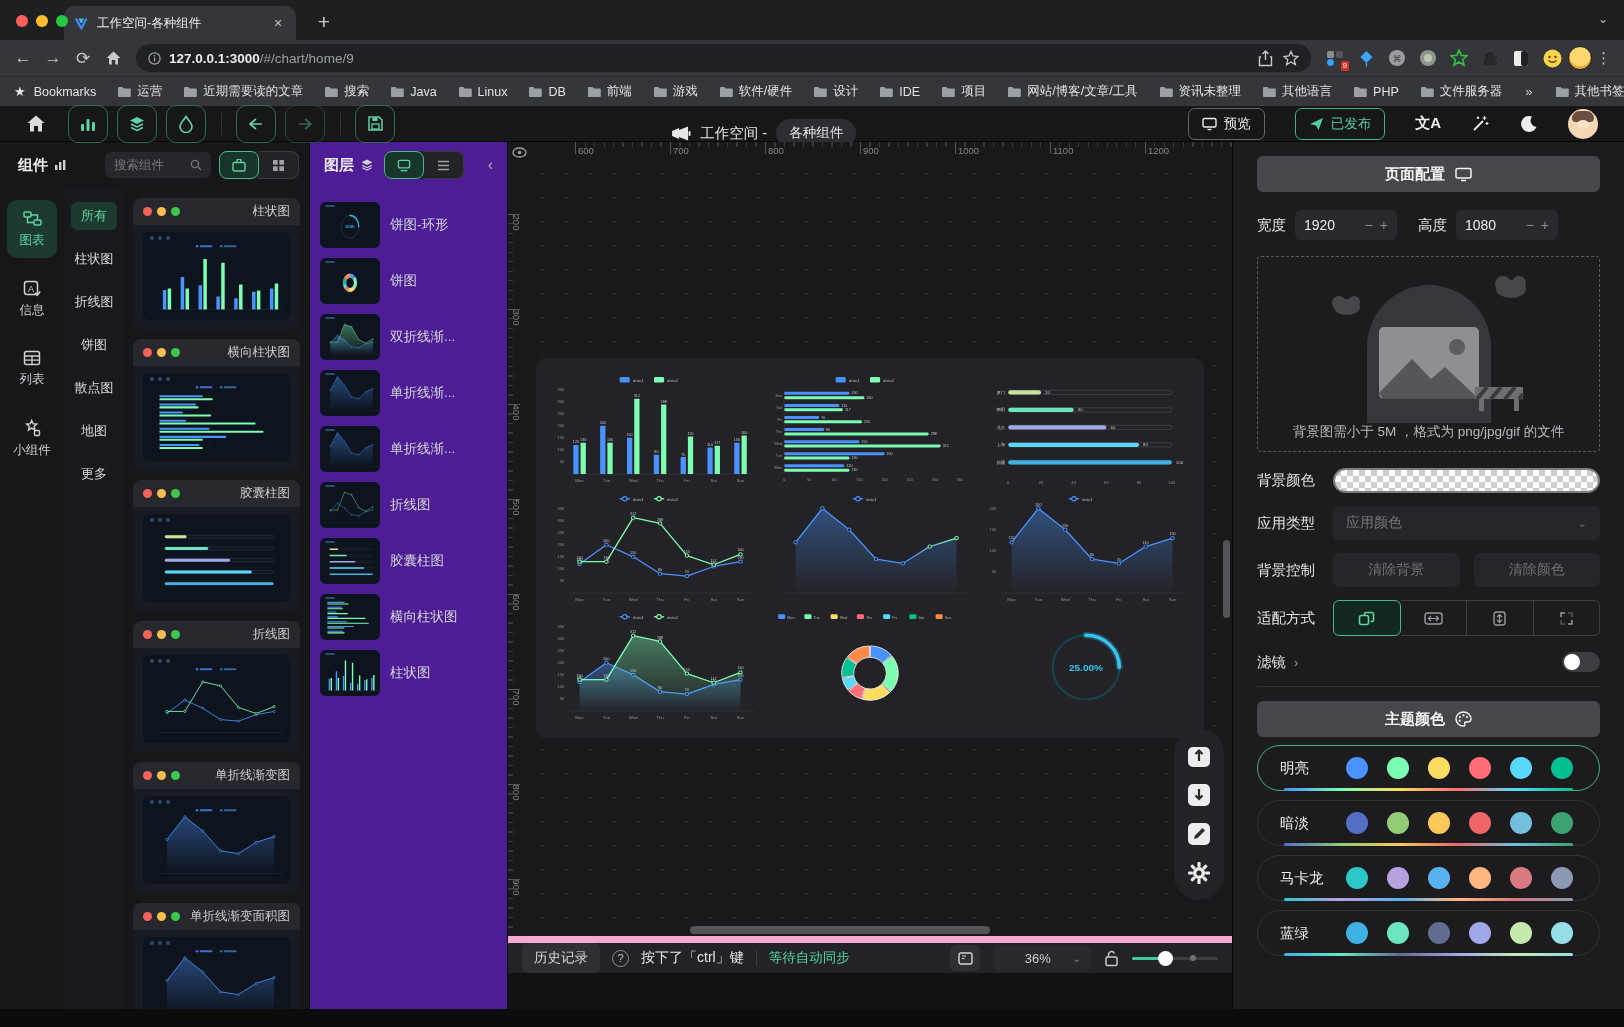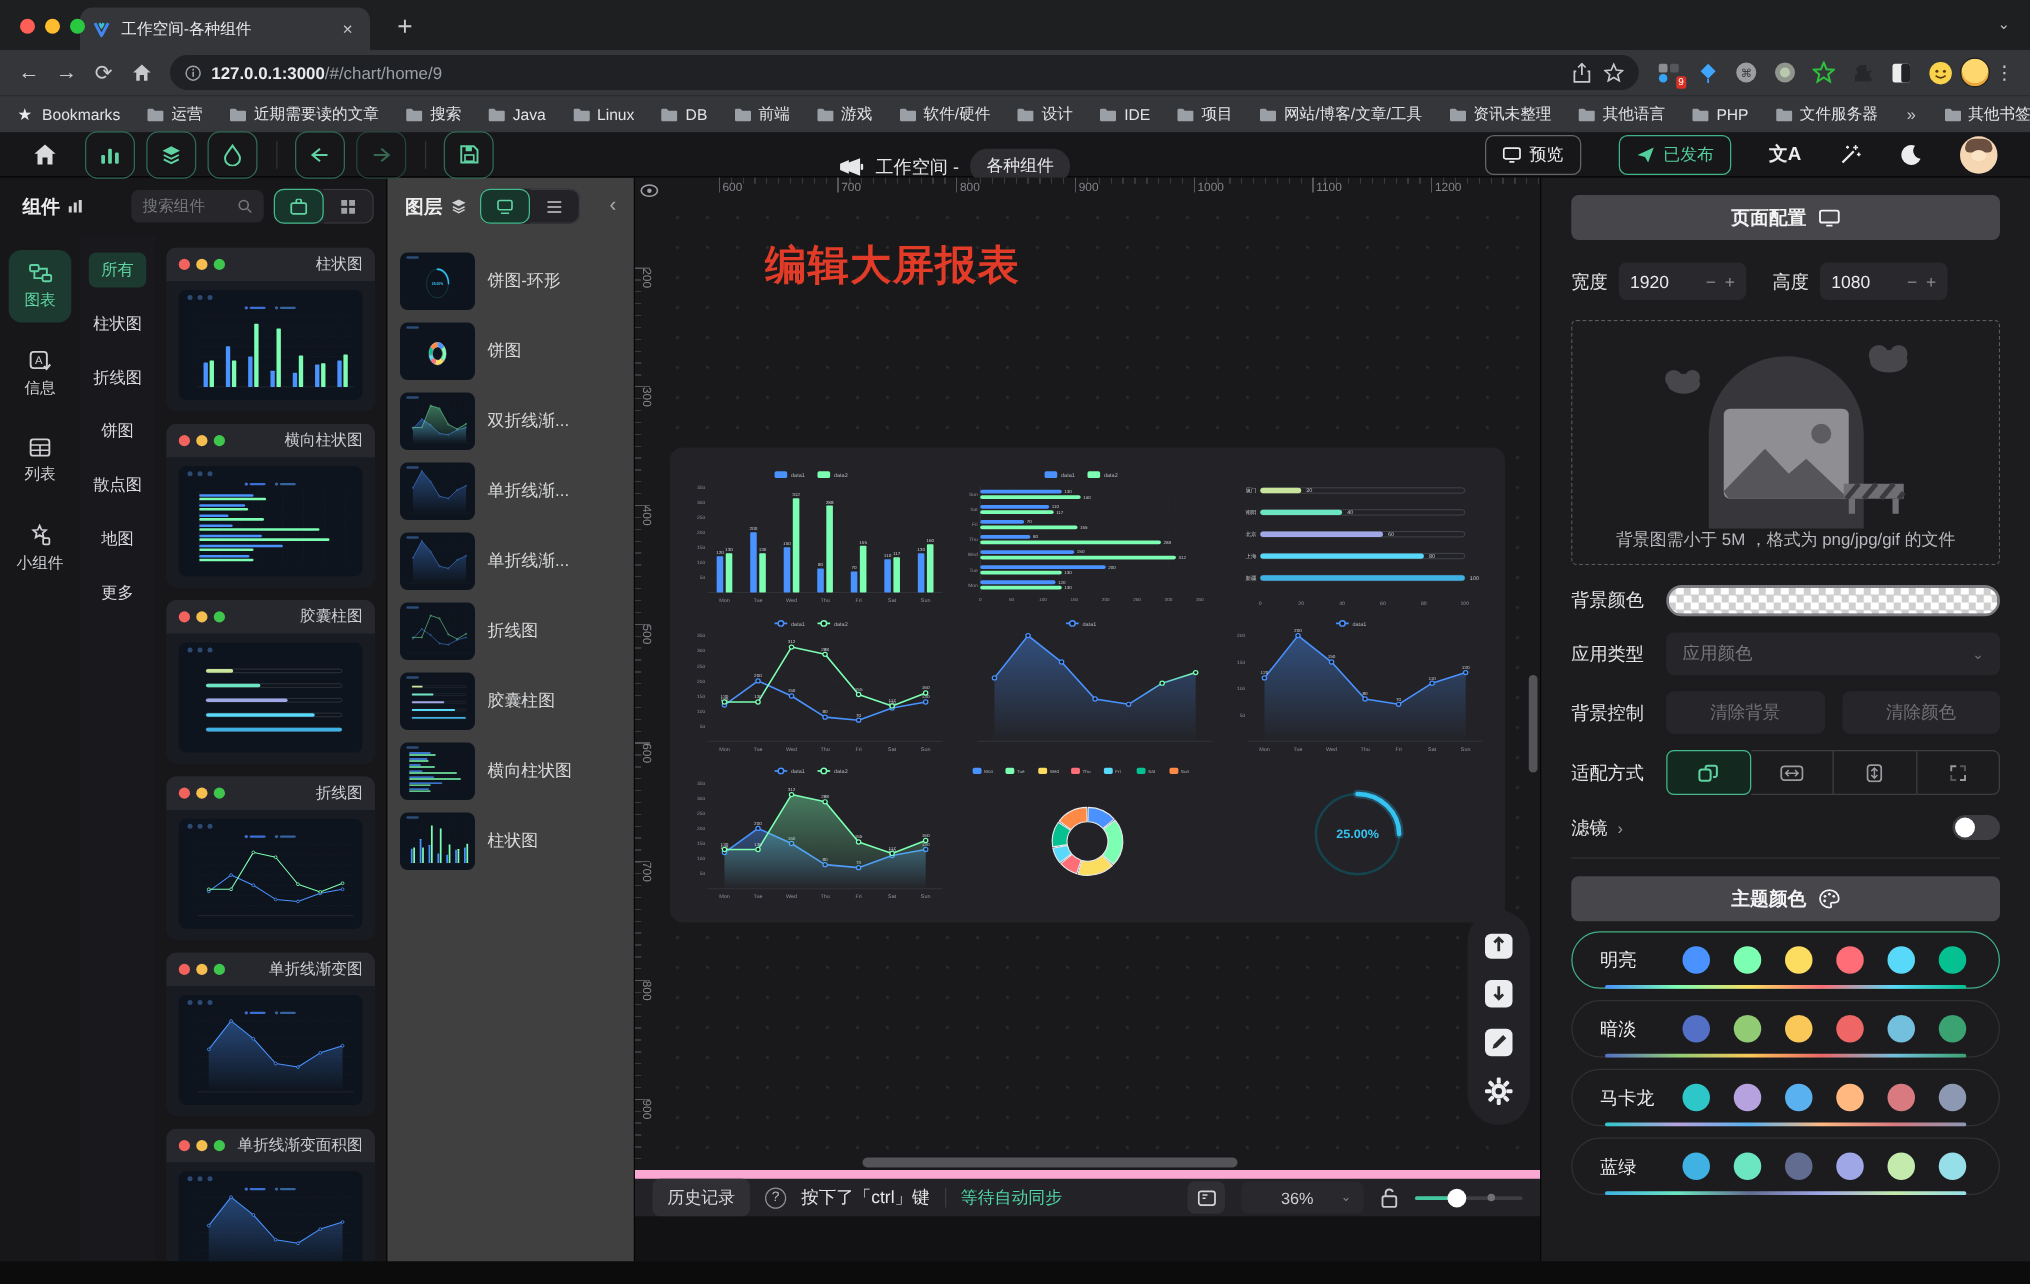--- a/index.html
+++ b/index.html
@@ -73,21 +73,21 @@
 .card{background:#1c1f25;border-radius:8px;overflow:hidden;flex:none;}
 .card-head{height:27px;background:#27282d;display:flex;align-items:center;padding:0 10px;gap:5px;}
 .dot{width:9px;height:9px;border-radius:50%;}
 .d-red{background:#f3635d;}.d-yellow{background:#f6bd4f;}.d-green{background:#3ec64d;}
 .card-title{margin-left:auto;font-size:12.5px;color:#cbccce;}
 .card-body{height:104px;padding:7px 10px 9px;background:#181b21;}
 .mini-win{width:100%;height:100%;background:#0e141d;border-radius:6px;position:relative;padding:9px 3px 2px;}
 .mini-dots{position:absolute;left:7px;top:4px;display:flex;gap:4px;}
 .mini-dots i{width:4px;height:4px;border-radius:50%;background:#2d4a74;}
 
-.panel-layers{width:198px;background:#404040;border-right:1px solid #060607;display:flex;flex-direction:column;}
+.panel-layers{width:198px;background:#4c1d95;border-right:1px solid #060607;display:flex;flex-direction:column;}
 .pl-toggle{display:flex;margin-left:10px;border-radius:8px;background:#232327;}
 .pl-collapse{margin-left:auto;color:#a9abaf;font-size:16px;padding:0 4px;}
 .layer-list{flex:1;padding:14px 10px;display:flex;flex-direction:column;gap:10px;overflow:hidden;}
 .layer-item{display:flex;align-items:center;gap:10px;}
 .layer-thumb{width:60px;height:46px;background:#0e141d;border-radius:6px;flex:none;padding:4px 2px 1px;position:relative;}
 .layer-thumb::before{content:"";position:absolute;left:5px;top:3px;width:10px;height:2px;background:#2d4a74;border-radius:1px;}
 .layer-label{font-size:13.5px;color:#d7d8da;}
 
 .canvas{flex:1;position:relative;background:#19191b;overflow:hidden;}
 .eye-corner{position:absolute;left:0;top:0;width:22px;height:20px;display:flex;align-items:center;justify-content:center;color:#9fa1a5;z-index:3;}
@@ -1077,21 +1077,20 @@
         <span style="top: 55px;">200</span>
         <span style="top: 150px;">300</span>
         <span style="top: 245px;">400</span>
         <span style="top: 340px;">500</span>
         <span style="top: 435px;">600</span>
         <span style="top: 530px;">700</span>
         <span style="top: 625px;">800</span>
         <span style="top: 720px;">900</span>
       </div>
     <div class="dotgrid"></div>
-    <div class="canvas-title">编辑大屏报表</div>
     <div class="board" id="board">
         <div class="board-cell">
           <svg viewBox="0 0 210 118" width="100%" height="100%" preserveAspectRatio="none">
             <line x1="18" x2="204" y1="105" y2="105" stroke="#3d4046" stroke-width="0.5"></line>
             <line x1="18" x2="204" y1="92.57142857142857" y2="92.57142857142857" stroke="#282b31" stroke-width="0.5" stroke-dasharray="1.6 2.2"></line>
             <text x="16" y="93.97142857142858" font-size="3.9" fill="#8d939c" font-family="Liberation Sans,sans-serif" text-anchor="end">50</text>
             <line x1="18" x2="204" y1="80.14285714285714" y2="80.14285714285714" stroke="#282b31" stroke-width="0.5" stroke-dasharray="1.6 2.2"></line>
             <text x="16" y="81.54285714285714" font-size="3.9" fill="#8d939c" font-family="Liberation Sans,sans-serif" text-anchor="end">100</text>
             <line x1="18" x2="204" y1="67.71428571428572" y2="67.71428571428572" stroke="#282b31" stroke-width="0.5" stroke-dasharray="1.6 2.2"></line>
             <text x="16" y="69.11428571428573" font-size="3.9" fill="#8d939c" font-family="Liberation Sans,sans-serif" text-anchor="end">150</text>

